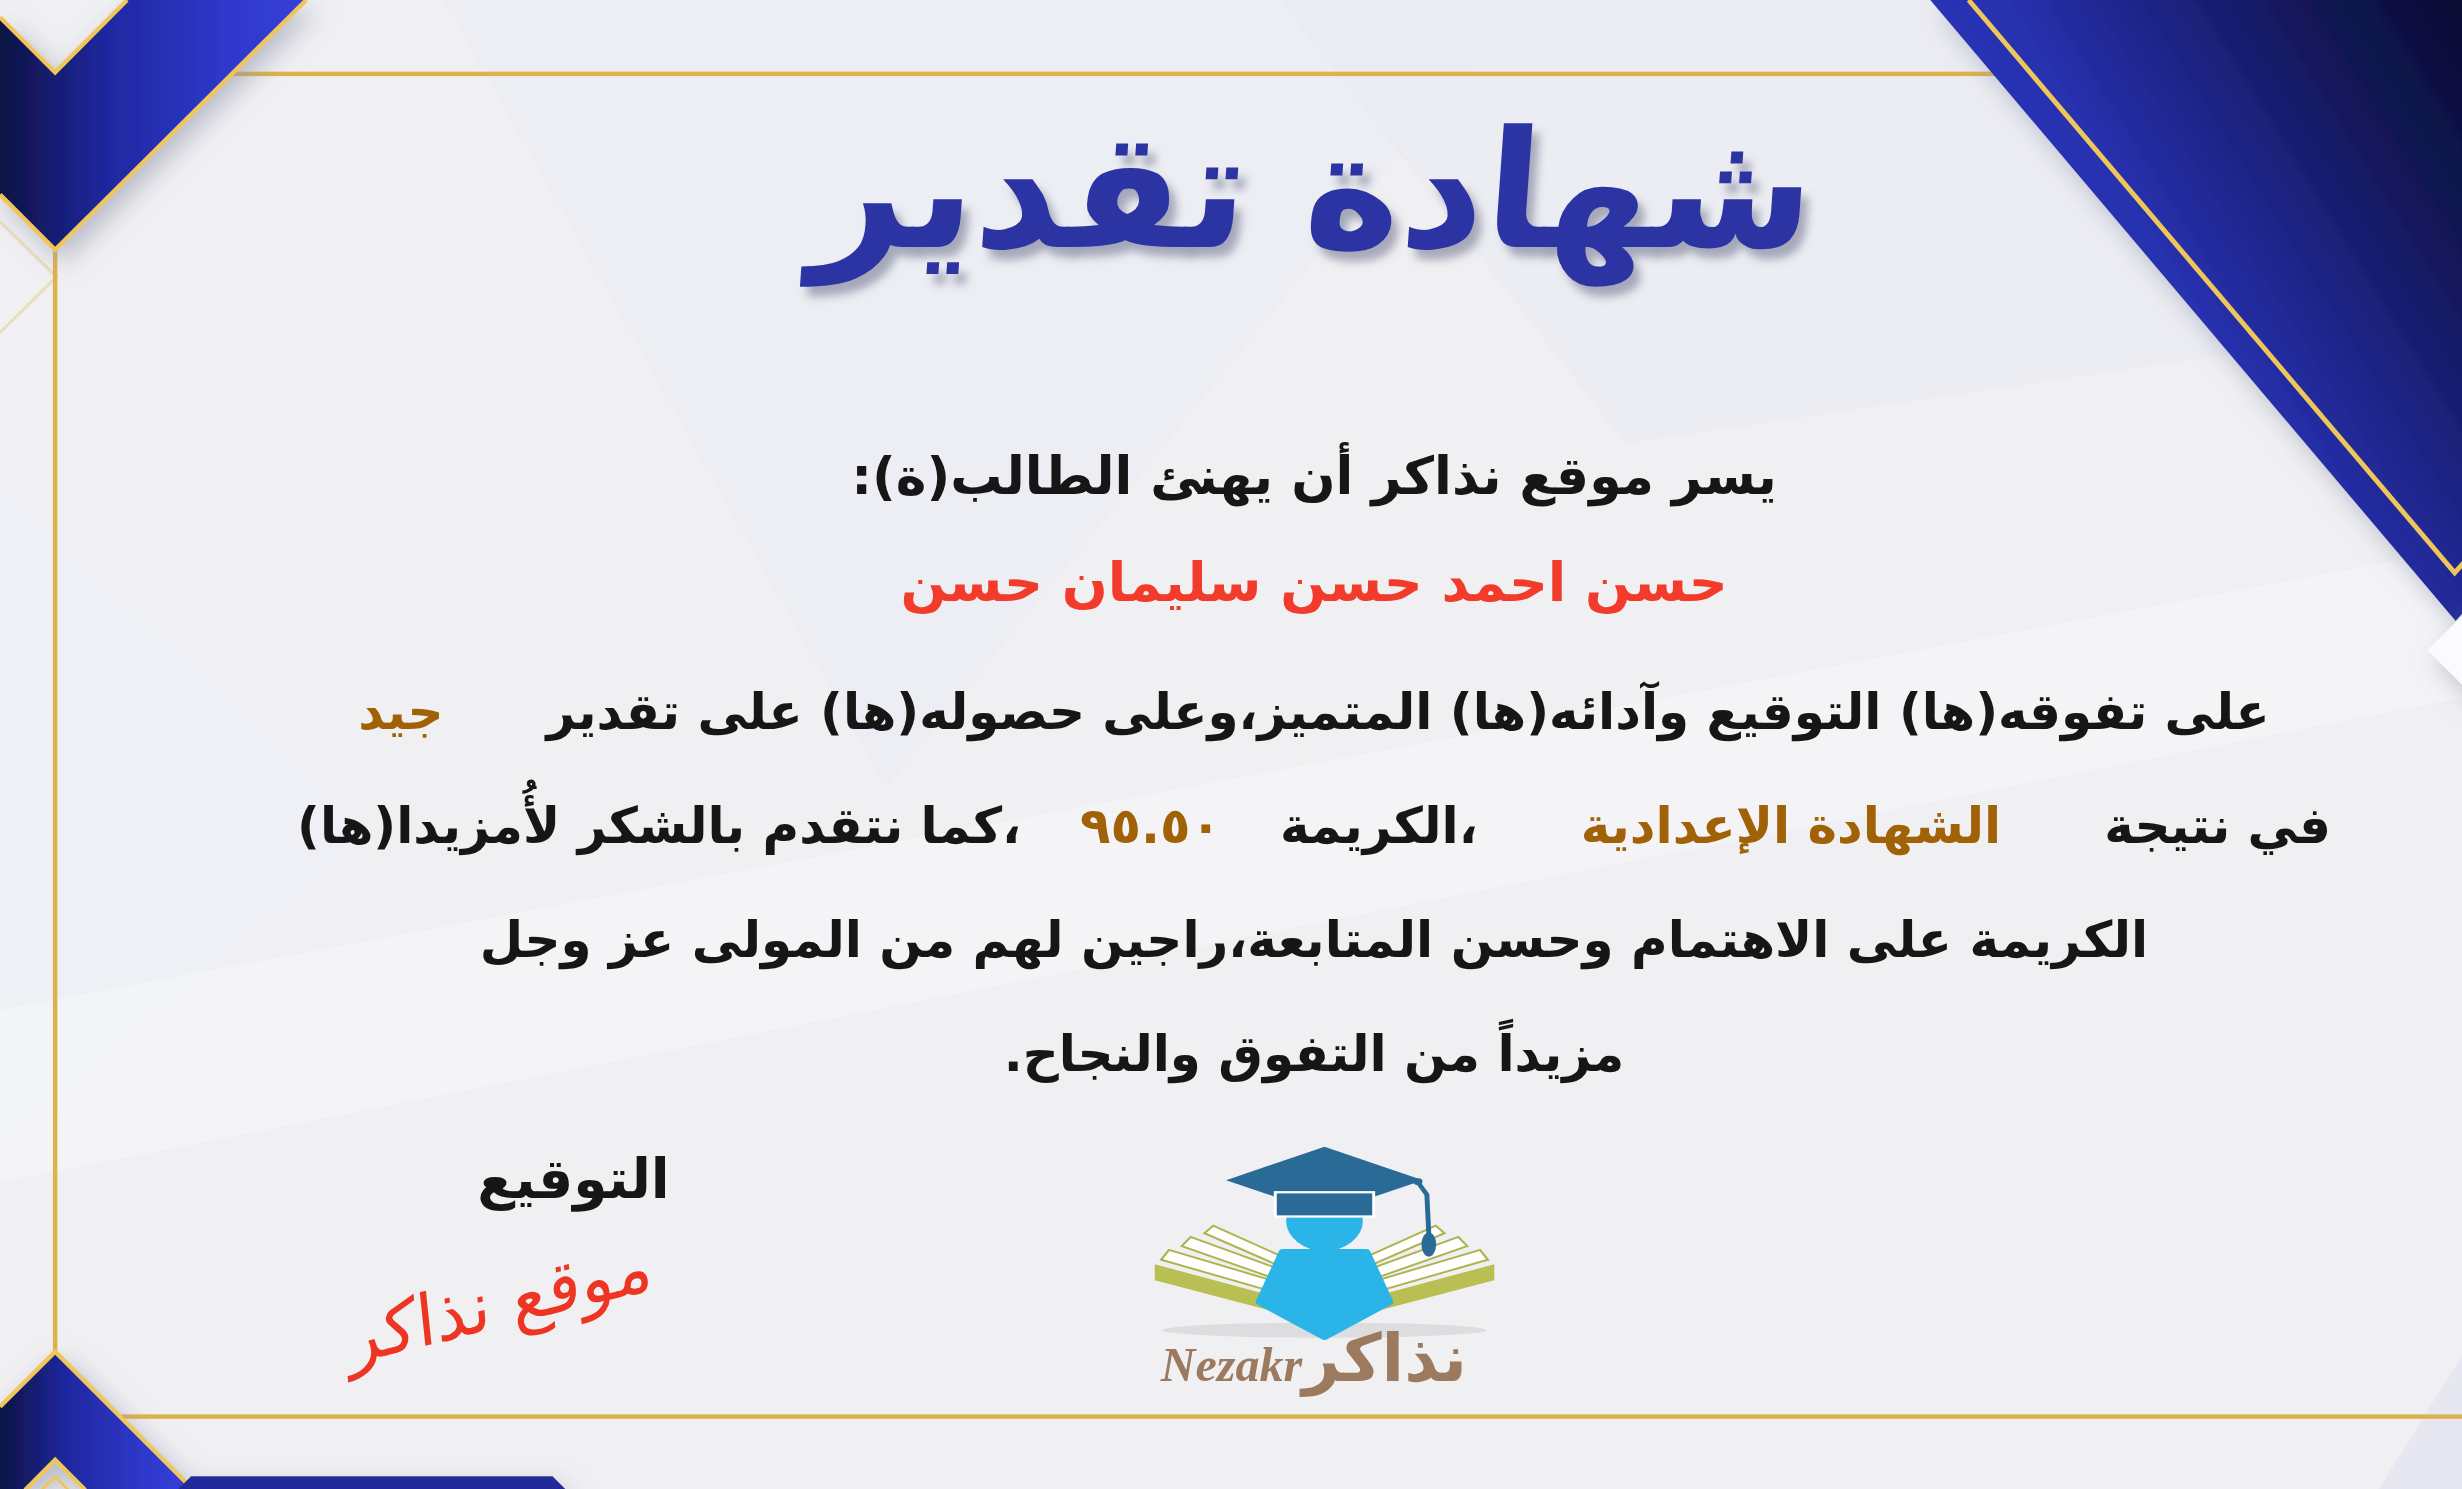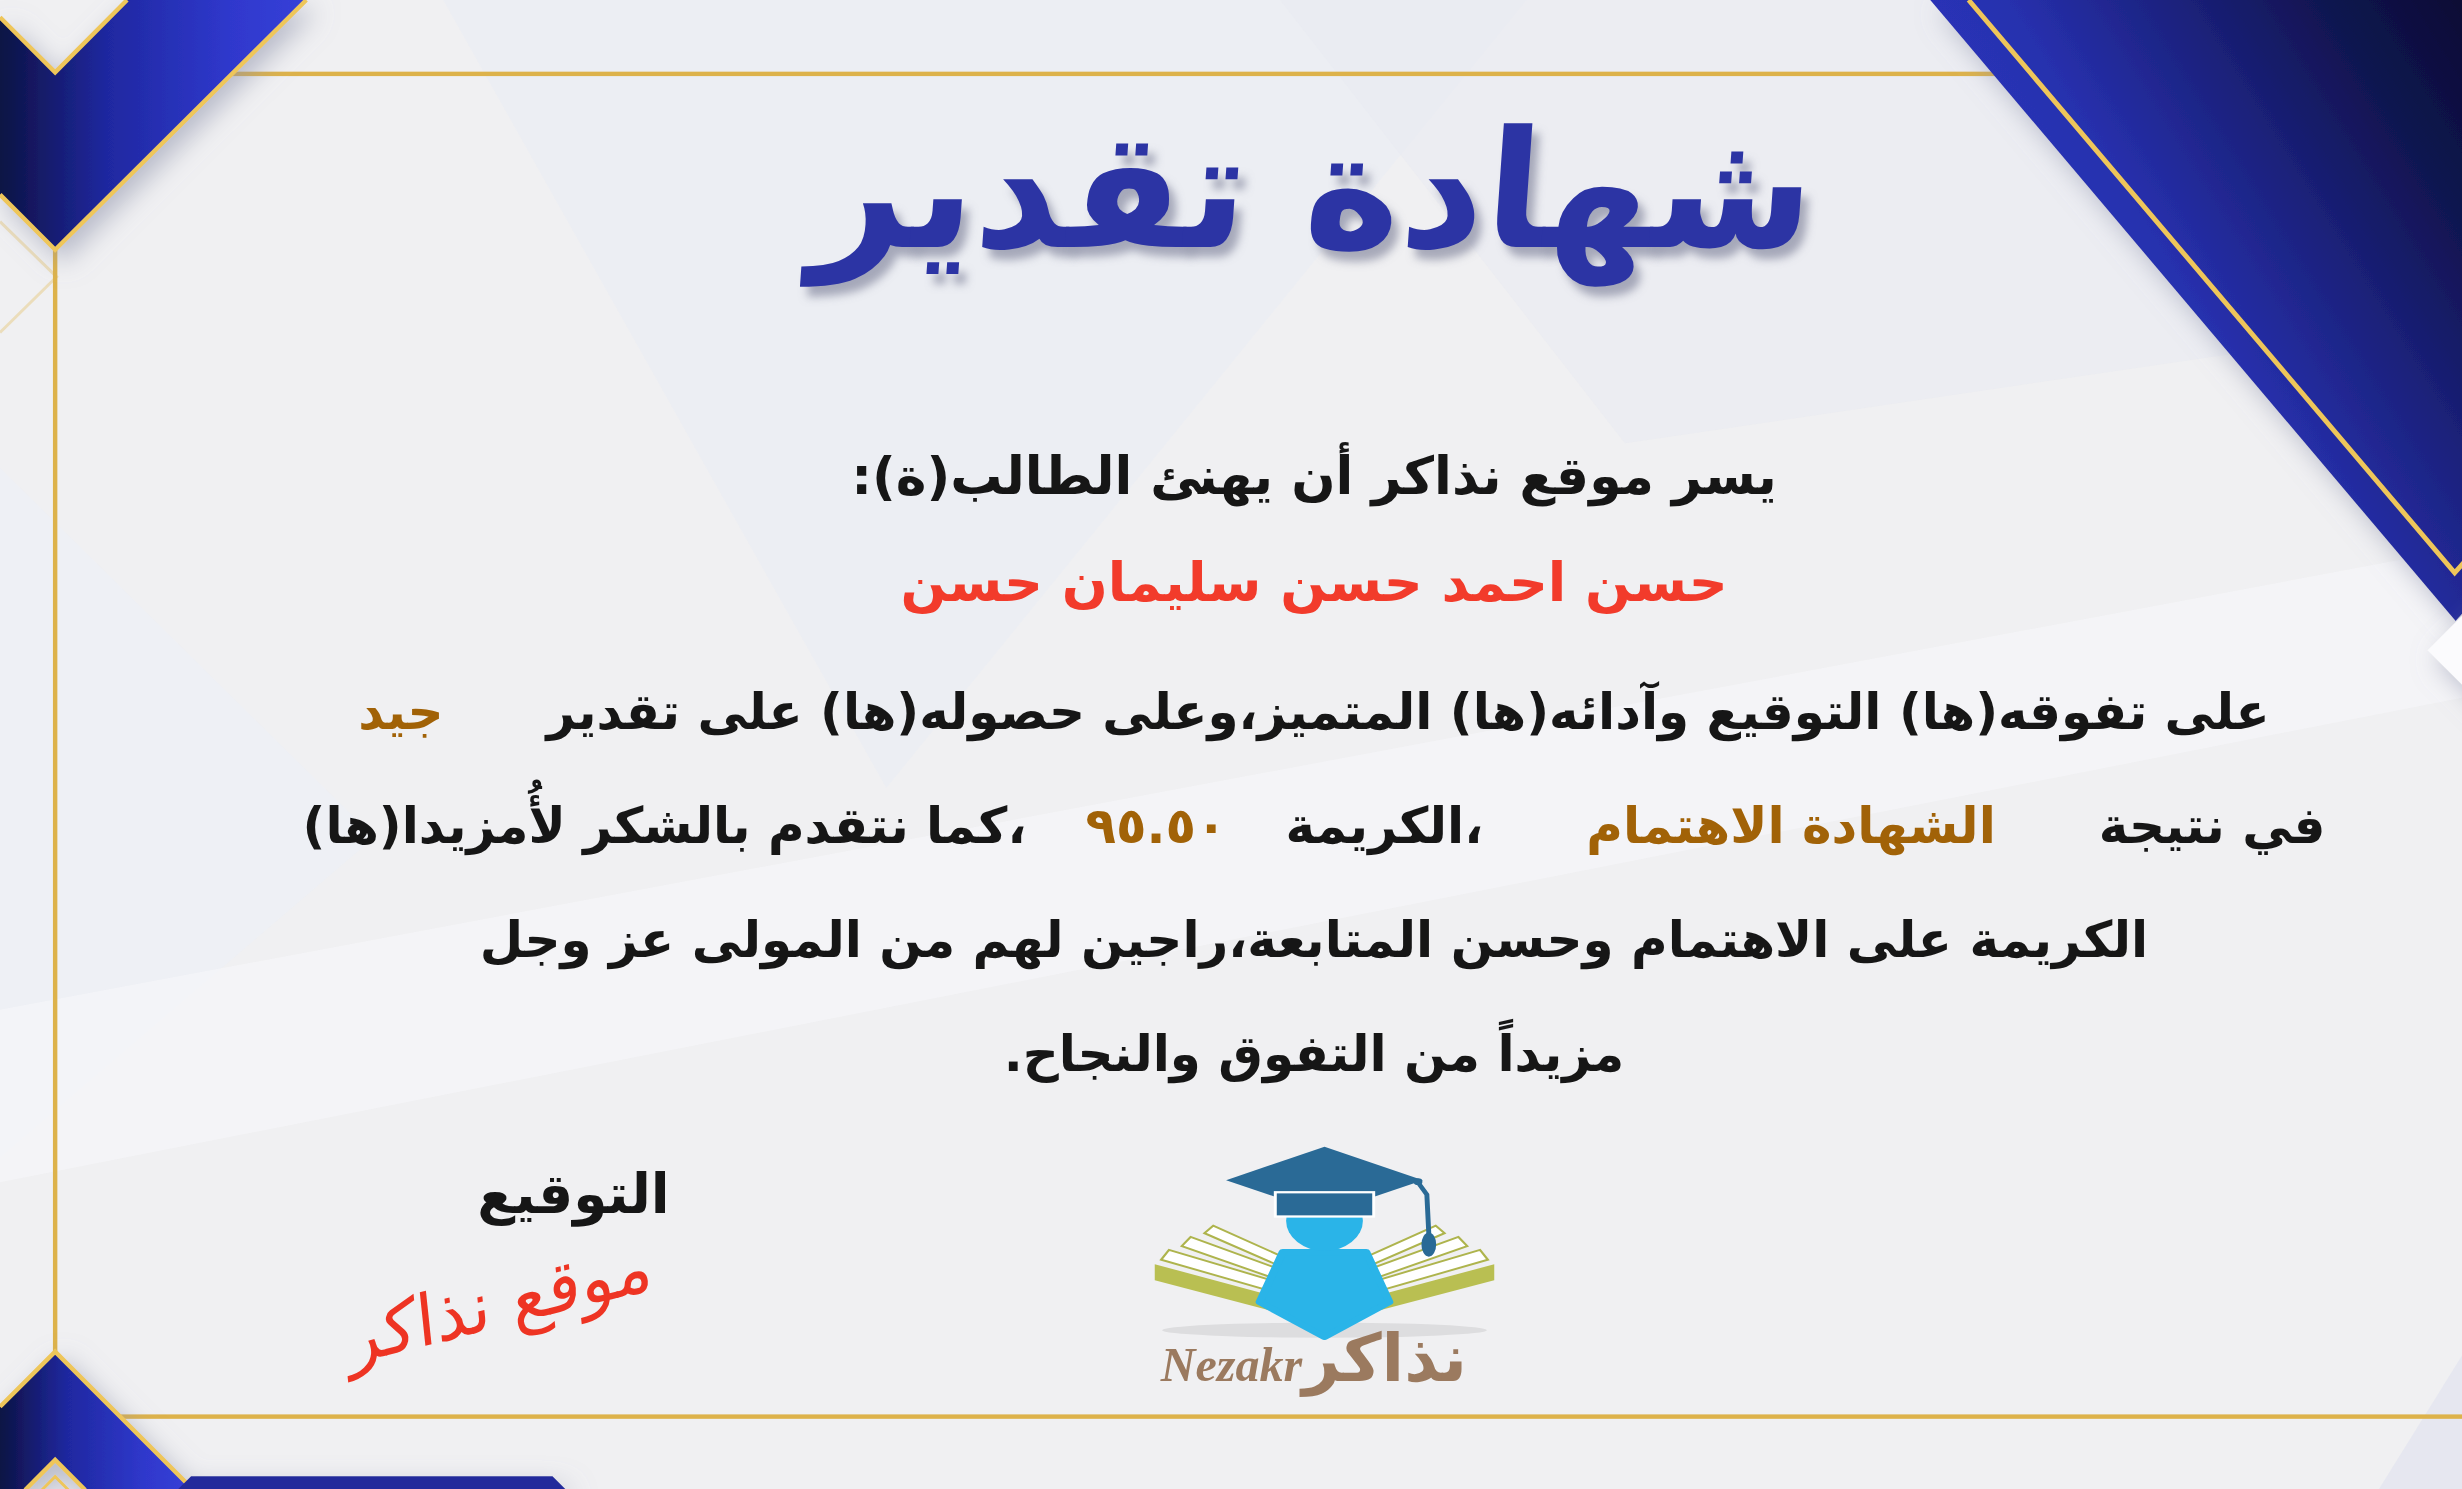--- a/index.html
+++ b/index.html
@@ -9,21 +9,21 @@
   .txt{position:absolute;direction:rtl;text-align:center;white-space:nowrap;color:#161616;}
   .title{left:0;width:100%;top:96px;font-size:163px;font-weight:bold;color:#2c34a4;
          transform:skewX(-4deg);
          text-shadow:7.9px 9.8px 8.9px rgba(108,112,138,.55);}
   .intro{left:0;width:100%;top:446px;font-size:52px;font-weight:bold;}
   .name{left:0;width:100%;top:551px;font-size:54px;font-weight:bold;color:#f23b2b;}
   .body-block{left:83px;width:2462px;top:655px;font-size:50px;font-weight:bold;line-height:114px;}
   .red{color:#a16207;}
   .gap-lg{display:inline-block;width:103px;}
   .gap-md{display:inline-block;width:59px;}
-  .sig-label{left:475px;top:1147px;width:197px;font-size:55px;font-weight:bold;margin-top:15px;}
+  .sig-label{left:475px;top:1147px;width:197px;font-size:55px;font-weight:bold;}
   .sig-script{left:428px;top:1251px;width:227px;font-size:70px;color:#ee3423;
               transform:rotate(-14deg) skewX(-8deg);transform-origin:center;}
   .logo-art{position:absolute;left:1108px;top:1143px;}
   .wordmark{position:absolute;left:0;width:100%;top:1320px;text-align:center;
             direction:ltr;white-space:nowrap;color:#9b7a5f;}
   .wordmark .latin{font-family:"Liberation Serif",serif;font-weight:bold;font-style:italic;font-size:48px;}
   .wordmark .arab{font-family:"DejaVu Sans",sans-serif;font-weight:bold;font-size:66px;}
 </style>
 </head>
 <body>
@@ -96,21 +96,21 @@
 
   <div class="txt intro">يسر موقع نذاكر أن يهنئ الطالب(ة):</div>
 
   <div class="txt name">حسن احمد حسن سليمان حسن</div>
 
   <div class="txt body-block">
     <div>
       <span>على تفوقه(ها) التوقيع وآدائه(ها) المتميز،وعلى حصوله(ها) على تقدير</span><span class="gap-lg"></span><span class="red">جيد</span>
     </div>
     <div>
-      <span>في نتيجة</span><span class="gap-lg"></span><span class="red">الشهادة الاهتمام</span><span class="gap-lg"></span><span>،الكريمة</span><span class="gap-md"></span><span class="red">٩٥.٥٠</span><span class="gap-md"></span><span>،كما نتقدم بالشكر لأُمزيدا(ها)</span>
+      <span>في نتيجة</span><span class="gap-lg"></span><span class="red">الشهادة الإعدادية</span><span class="gap-lg"></span><span>،الكريمة</span><span class="gap-md"></span><span class="red">٩٥.٥٠</span><span class="gap-md"></span><span>،كما نتقدم بالشكر لأُمزيدا(ها)</span>
     </div>
     <div>الكريمة على الاهتمام وحسن المتابعة،راجين لهم من المولى عز وجل</div>
     <div>مزيداً من التفوق والنجاح.</div>
   </div>
 
   <div class="txt sig-label">التوقيع</div>
   <div class="txt sig-script">موقع نذاكر</div>
 
   <svg class="logo-art" width="433" height="197" viewBox="0 0 880 520" preserveAspectRatio="none">
     <g>

